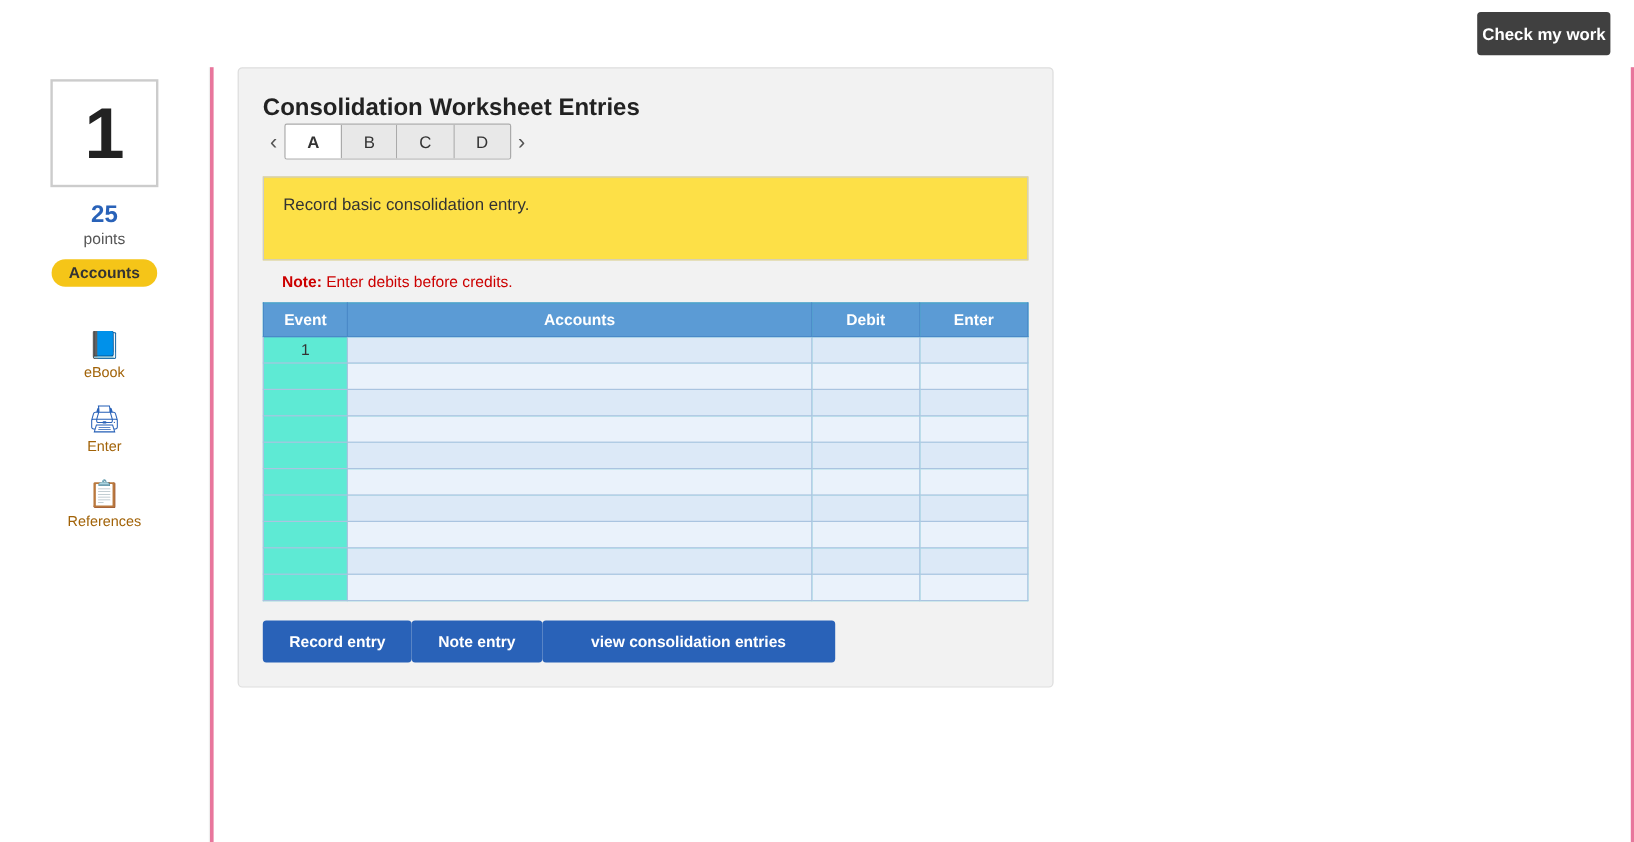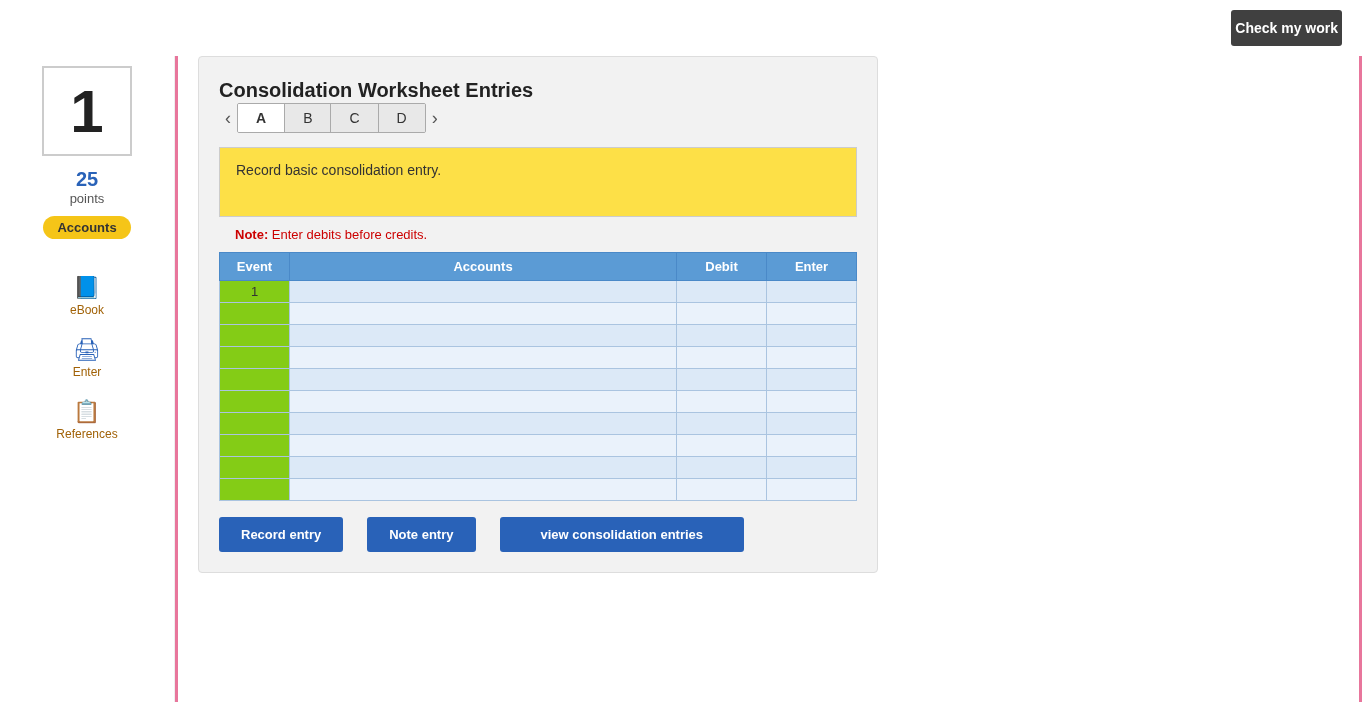--- a/index.html
+++ b/index.html
@@ -206,21 +206,21 @@
       padding-left: 16px;
     }
     .note-text span.label {
       font-weight: bold;
     }
 
     
     .entry-table {
       width: 100%;
       border-collapse: collapse;
-      background: #84cc16;
+      background: #5eead4;
     }
     .entry-table thead tr th {
       background: #5b9bd5;
       color: #fff;
       font-size: 13px;
       font-weight: bold;
       padding: 6px 8px;
       border: 1px solid #4a89c8;
       text-align: center;
     }
@@ -265,21 +265,21 @@
     }
     .entry-table tbody tr:nth-child(even) td.account-cell,
     .entry-table tbody tr:nth-child(even) td.debit-cell,
     .entry-table tbody tr:nth-child(even) td.credit-cell {
       background: #eaf2fb;
     }
 
     
     .buttons-row {
       display: flex;
-      gap: 24px;
+      gap: 0;
       margin-top: 16px;
       flex-wrap: wrap;
     }
     .action-btn {
       background: #2962b8;
       color: #fff;
       border: none;
       padding: 10px 22px;
       font-size: 13px;
       font-weight: bold;

